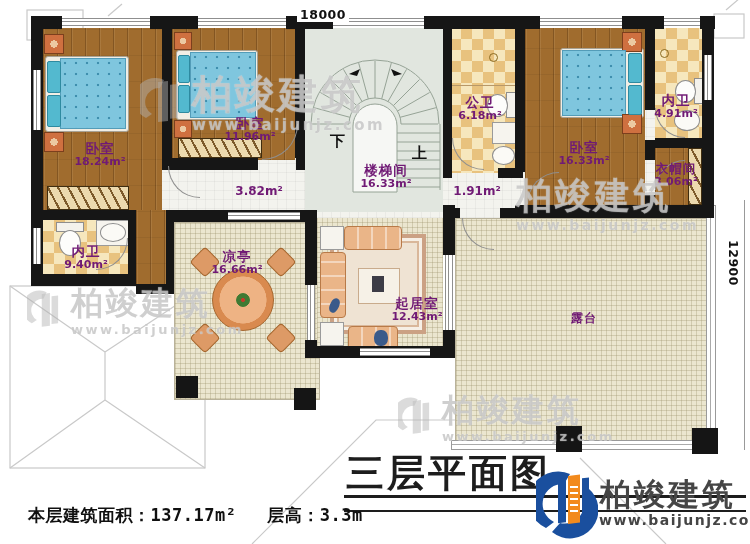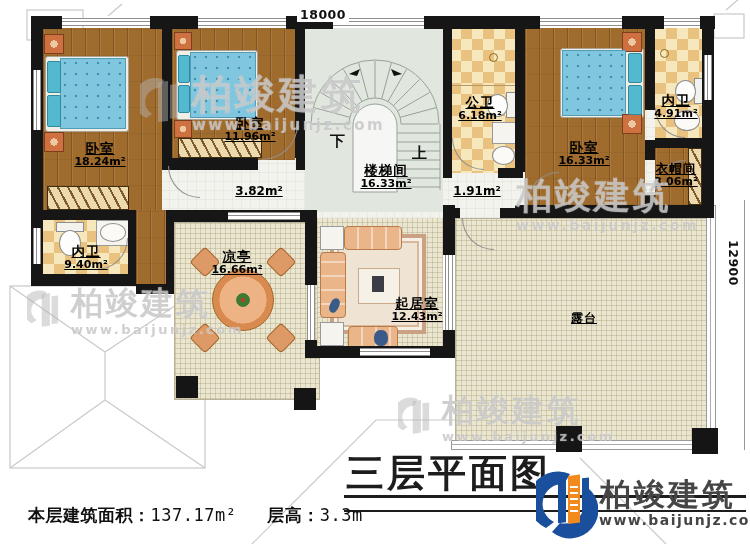--- a/index.html
+++ b/index.html
@@ -22,21 +22,21 @@
   .deck{position:absolute;z-index:6;background-color:#ebe6cf;border:1px solid #b9b29a;
     background-image:repeating-linear-gradient(0deg,rgba(150,140,100,.30) 0 1px,transparent 1px 5px),
                      repeating-linear-gradient(90deg,rgba(150,140,100,.30) 0 1px,transparent 1px 5px);}
   .rail-v{position:absolute;z-index:8;background:linear-gradient(to right,#fff 0 3px,#aaa 3px 4px,#fff 4px);border:1px solid #9a9a9a;}
   .rail-h{position:absolute;z-index:8;background:linear-gradient(to bottom,#fff 0 3px,#aaa 3px 4px,#fff 4px);border:1px solid #9a9a9a;}
   .col{position:absolute;background:#151515;z-index:28;}
   .hatch{position:absolute;z-index:16;border:1.5px solid #3f2d10;box-sizing:border-box;
     background:repeating-linear-gradient(62deg,#7d5a2b 0 2px,#ecd9ae 2px 9px);}
   .arc{position:absolute;z-index:30;box-sizing:border-box;}
   .lbl{position:absolute;transform:translate(-50%,0);display:flex;flex-direction:column;align-items:center;
-    font-weight:bold;color:#000000;z-index:40;line-height:1.12;white-space:nowrap;text-align:right;text-decoration:underline;}
+    font-weight:bold;color:#701a75;z-index:40;line-height:1.12;white-space:nowrap;text-align:right;}
   .nm{font-size:13.5px;letter-spacing:1px;} .ar{font-size:11px;letter-spacing:0;}
   .updown{position:absolute;font-weight:bold;font-size:15px;color:#111;z-index:40;}
   .bedframe{position:absolute;z-index:15;background:#f1eee5;border:1px solid #a8a294;border-radius:3px;}
   .mattress{position:absolute;z-index:16;background-color:#7fc6de;border:1px solid #539cb8;
     background-image:radial-gradient(circle at 4px 4px,#3f8fae 1.2px,transparent 1.6px);background-size:11px 11px;}
   .cushion{position:absolute;z-index:17;background:#53b9cf;border:1px solid #2e8aa0;border-radius:2px;}
   .nstand{position:absolute;z-index:16;background:radial-gradient(circle,#ecc9a2 0 28%,#cf7040 30% 100%);border:1.5px solid #7c3f1d;box-sizing:border-box;}
   .wc-bowl{position:absolute;z-index:16;background:#fdfdfb;border:1px solid #8e8e8e;border-radius:50%;}
   .wc-tank{position:absolute;z-index:16;background:#f4f2ec;border:1px solid #8e8e8e;}
   .sink{position:absolute;z-index:16;background:#fbfaf6;border:1px solid #8e8e8e;border-radius:50%;}
@@ -48,21 +48,21 @@
   .wm{position:absolute;z-index:45;display:flex;align-items:flex-start;gap:8px;color:rgba(178,178,178,.62);
      text-shadow:0 0 1px rgba(255,255,255,.7);pointer-events:none;}
   .wm .t1{font-weight:bold;letter-spacing:3px;line-height:1;}
   .wm .t2{font-weight:bold;letter-spacing:2.5px;line-height:1;margin-top:4px;}
   .wm svg{opacity:.85;}
   .dimtext{position:absolute;font-weight:bold;color:#111;font-size:12.5px;z-index:41;letter-spacing:.5px;}
   .dimline{position:absolute;background:#999;z-index:5;}
   .title-txt{position:absolute;font-weight:bold;color:#1d1d1d;z-index:50;letter-spacing:3px;}
   .rule{position:absolute;background:#1d1d1d;z-index:49;}
   .footer{position:absolute;z-index:50;color:#101010;font-weight:bold;font-size:17px;letter-spacing:.5px;}
-  .footer .val{font-family:"DejaVu Sans Mono","Liberation Mono",monospace;font-weight:normal;}
+  .footer .val{font-family:"DejaVu Sans Mono","Liberation Mono",monospace;font-weight:bold;}
   .logo-brand{position:absolute;z-index:52;font-size:31px;font-weight:bold;color:#454545;letter-spacing:3px;}
   .logo-url{position:absolute;z-index:52;font-size:14px;font-weight:bold;color:#454545;letter-spacing:1.5px;}
   .rug{position:absolute;z-index:15;background:#efe3d3;border:4px solid #cba184;box-sizing:border-box;
     box-shadow:inset 0 0 0 3px #f6efe5, inset 0 0 0 5px #d9b79a;}
   .plant{position:absolute;z-index:18;border-radius:50%;background:radial-gradient(circle,#c43a2a 0 20%,#3f7a33 22% 70%,transparent 72%);}
   .fig{position:absolute;z-index:18;background:#3a5a8a;border-radius:45%;}
 </style>
 </head>
 <body>
 

